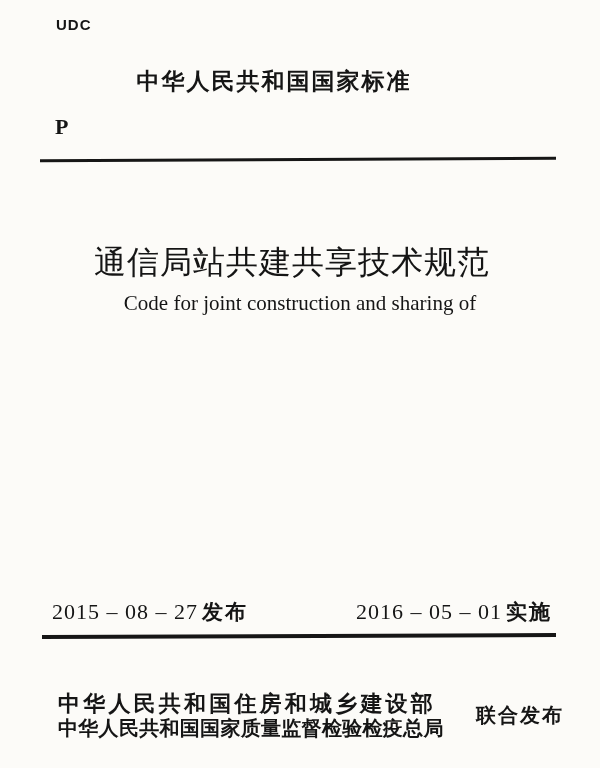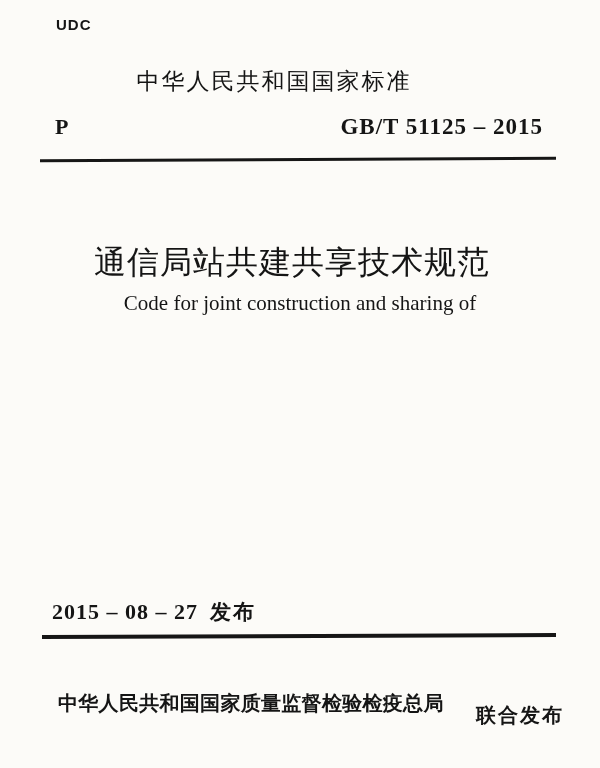--- a/index.html
+++ b/index.html
@@ -15,21 +15,21 @@
 
   .udc {
     position: absolute; left: 56px; top: 16px;
     font-family: "Liberation Sans", sans-serif;
     font-weight: bold; font-size: 15px; letter-spacing: 1px;
   }
   .ns-caption {
     position: absolute; left: 0; top: 66px; width: 548px;
     text-align: center;
     font-family: "Liberation Sans", sans-serif;
-    font-weight: 400; font-size: 23px; letter-spacing: 2px;
+    font-weight: 700; font-size: 23px; letter-spacing: 2px;
     white-space: nowrap;
   }
   .gb-logo { position: absolute; left: 443px; top: 29px; width: 96px; height: 58px; }
 
   .p-code {
     position: absolute; left: 55px; top: 114px;
     font-weight: bold; font-size: 22px;
   }
   .std-no {
     position: absolute; right: 57px; top: 114px;
@@ -49,26 +49,26 @@
   .title-en {
     position: absolute; left: 0; top: 291px; width: 600px;
     text-align: center;
     font-size: 21px; line-height: 24px;
   }
 
   .date-group { position: absolute; top: 598px; white-space: nowrap; }
   .date-group.left  { left: 52px; }
   .date-group.right { right: 48px; }
   .date-val {
-    font-weight: bold; font-size: 22px; letter-spacing: 1px;
+    font-weight: normal; font-size: 22px; letter-spacing: 1px;
   }
   .date-label {
     font-family: Liberation Serif, serif;
     font-weight: bold; font-size: 21px; letter-spacing: 2px;
-    margin-left: 8px;
+    margin-left: 0;
   }
 
   .publishers {
     position: absolute; left: 58px; top: 691px; width: 386px;
     font-family: "Liberation Sans", sans-serif;
     font-weight: bold;
   }
   .pub-line1 { font-size: 22px; letter-spacing: 3.2px; line-height: 25px; white-space: nowrap; }
   .pub-line2 { font-size: 20px; letter-spacing: 0.3px; line-height: 24px; white-space: nowrap; }
   .joint {
@@ -83,37 +83,41 @@
 
 <div class="page">
 
   <div class="udc">UDC</div>
 
   <div class="ns-caption">中华人民共和国国家标准</div>
 
 
   <div class="p-code">P</div>
 
-  <div class="std-no">GB/T 51125 – 2015</div>
 
   <div class="rule rule-top"></div>
 
   <div class="title-zh">通信局站共建共享技术规范</div>
 
   <div class="title-en">
     <div>Code for joint construction and sharing of</div>
   </div>
 
   <div class="date-group left">
     <span class="date-val">2015 – 08 – 27</span>
     <span class="date-label">发布</span>
   </div>
 
+  <div class="date-group right">
+    <span class="date-val">2016 – 05 – 01</span>
+    <span class="date-label">实施</span>
+  </div>
 
   <div class="rule rule-bottom"></div>
 
   <div class="publishers">
+    <div class="pub-line1">中华人民共和国住房和城乡建设部</div>
     <div class="pub-line2">中华人民共和国国家质量监督检验检疫总局</div>
   </div>
 
   <div class="joint">联合发布</div>
 
 </div>
 
 </body></html>

